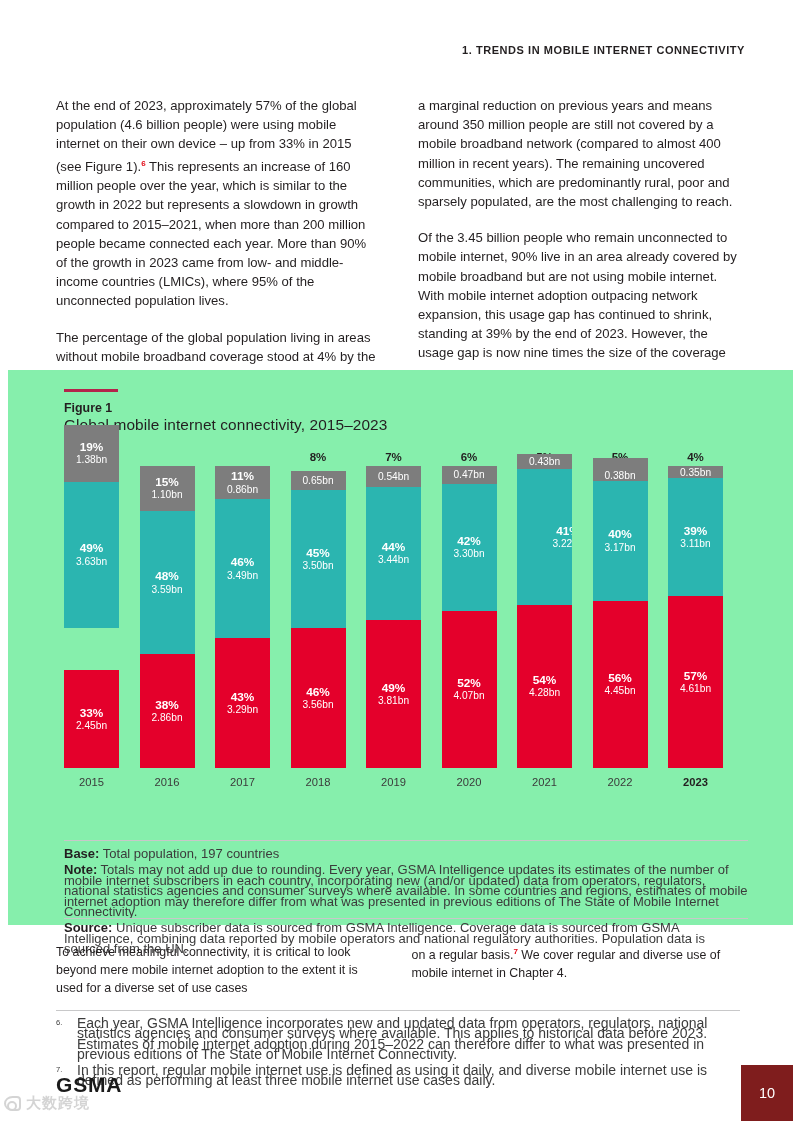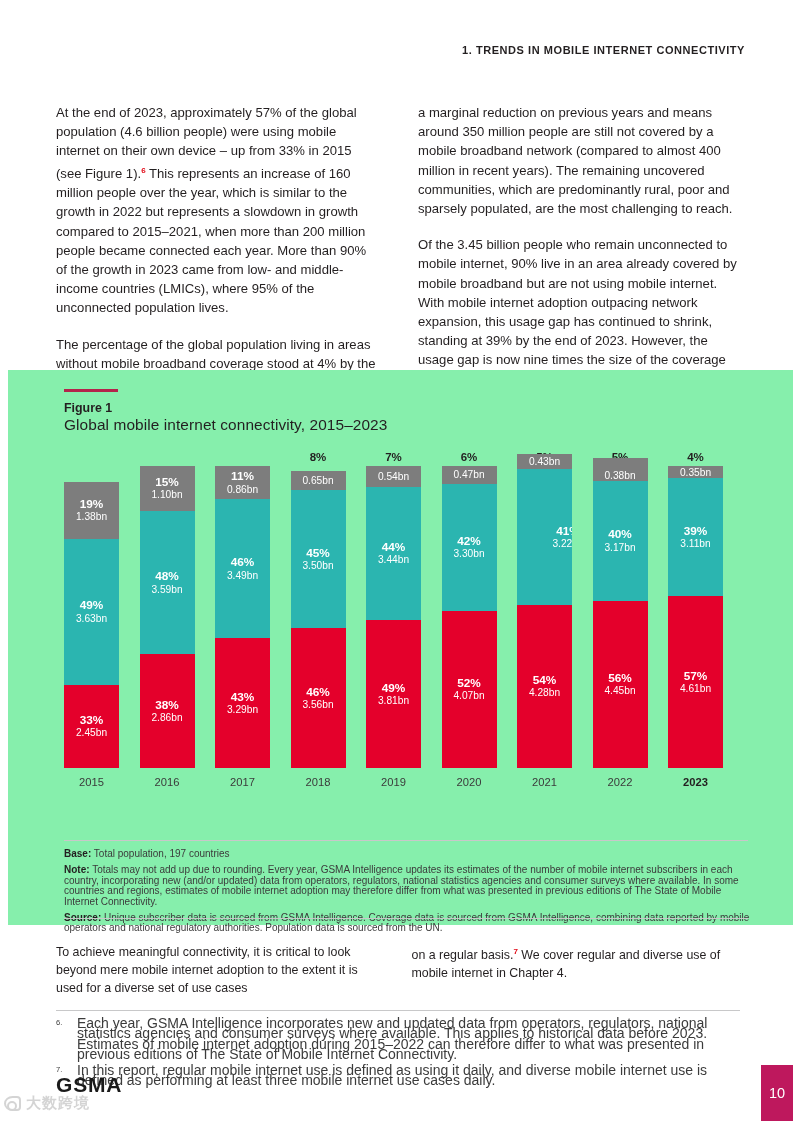--- a/index.html
+++ b/index.html
@@ -14,21 +14,21 @@
 
   
   .running-head {
     position: absolute; top: 44px; right: 48px;
     font-size: 11px; font-weight: bold; letter-spacing: 0.55px;
     color: #231f20; text-transform: uppercase;
   }
 
   
   .body-top {
-    position: absolute; top: 103px; left: 56px; width: 684px;
+    position: absolute; top: 96px; left: 56px; width: 684px;
     display: flex; gap: 40px;
   }
   .body-top .col { width: 329px; }
   .body-top p {
     font-size: 13.1px; line-height: 19.2px; color: #231f20;
     margin-bottom: 17px;
   }
   .body-top p:last-child { margin-bottom: 0; }
   sup.fn { color: #e20a17; font-size: 8px; font-weight: bold; vertical-align: super; }
 
@@ -103,21 +103,21 @@
   .legend .sw.coverage { background: #7d7d7d; }
 
   .fig-divider {
     position: absolute; left: 56px; top: 470px; width: 684px; height: 1px;
     background: #c8c8c9;
   }
   .fig-notes {
     position: absolute; left: 56px; top: 479px; width: 686px;
   }
   .fig-notes p {
-    font-size: 10px; line-height: 10.4px; color: #3b3b3b; margin-bottom: 6px;
+    font-size: 13px; line-height: 10.4px; color: #3b3b3b; margin-bottom: 6px;
   }
   .fig-notes p b { color: #231f20; }
   .fig-divider-bottom {
     position: absolute; left: 56px; top: 548px; width: 684px; height: 1px;
     background: #c8c8c9;
   }
 
   
   .body-bottom {
     position: absolute; top: 943px; left: 56px; width: 684px;
@@ -136,21 +136,21 @@
   .footnotes .num { width: 13px; flex: none; font-size: 7.6px; color: #3b3b3b; }
   .footnotes .txt { font-size: 14px; line-height: 10.4px; color: #3b3b3b; }
 
   
   .logo {
     position: absolute; left: 56px; bottom: 24px;
     font-size: 21px; font-weight: bold; letter-spacing: 0.8px; color: #1a1a1a;
   }
   .page-num {
     position: absolute; right: 0px; bottom: 0px;
-    width: 32px; height: 56px; background: #be185d;
+    width: 52px; height: 56px; background: #7f1d1d;
     display: flex; align-items: center; justify-content: center;
     color: #ffffff; font-size: 14.5px;
   }
 
   
   .watermark {
     position: absolute; left: 4px; bottom: 8px;
     display: flex; align-items: center; gap: 5px;
     opacity: 0.42; pointer-events: none;
   }
@@ -192,21 +192,21 @@
           <div class="bar-group">
             <div class="stack">
               <div class="seg coverage" style="height: 56.8119px;">
                 <span class="pct">19%</span>
                 <span class="abs">1.38bn</span>
               </div>
               <div class="seg usage" style="height: 146.515px;">
                 <span class="pct">49%</span>
                 <span class="abs">3.63bn</span>
               </div>
-              <div class="seg subs" style="height: 83px;">
+              <div class="seg subs" style="height: 98px; margin-top: 42px;">
                 <span class="pct">33%</span>
                 <span class="abs">2.45bn</span>
               </div>
             </div>
           </div>
           <div class="bar-group">
             <div class="stack">
               <div class="seg coverage" style="height: 44.8515px;">
                 <span class="pct">15%</span>
                 <span class="abs">1.10bn</span>

